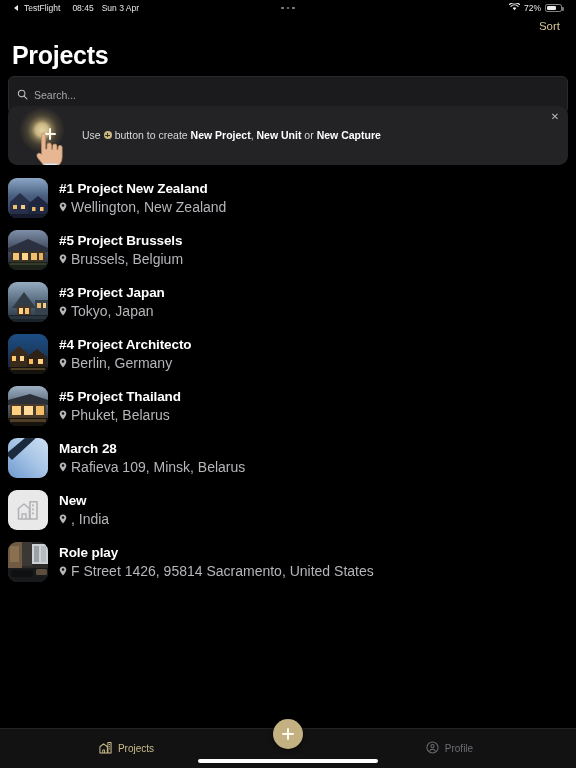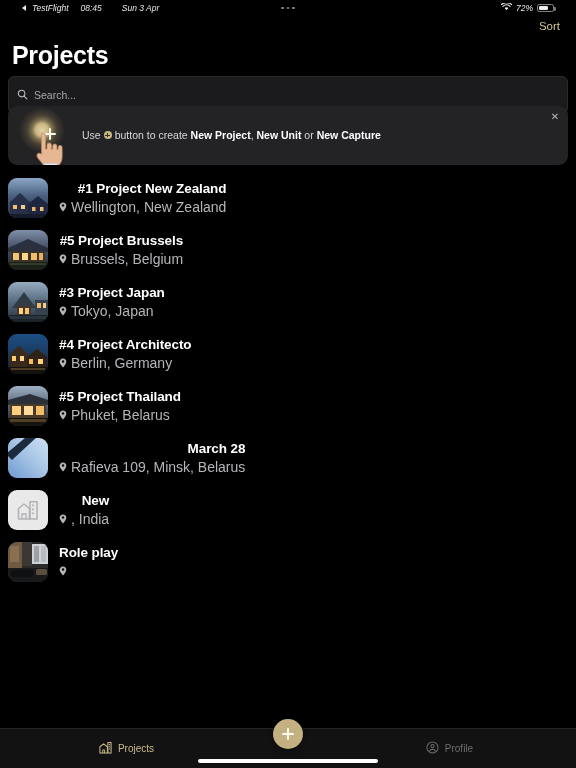--- a/index.html
+++ b/index.html
@@ -9,34 +9,34 @@
     font-family: "Liberation Sans", sans-serif;
     overflow: hidden;
     -webkit-font-smoothing: antialiased;
   }
   .screen { position: relative; width: 576px; height: 768px; background: #000; }
 
   
   .statusbar {
     position: absolute; top: 0; left: 0; right: 0; height: 16px;
     display: flex; align-items: center;
-    padding: 0 22px;
-    color: #e8e8e8; font-size: 8.5px; font-style: italic;
+    padding: 0 14px;
+    color: #e8e8e8; font-size: 8.5px;
   }
   .sb-left { display: flex; align-items: center; gap: 6px; white-space: nowrap; }
   .sb-back-arrow {
     width: 0; height: 0;
     border-top: 3.5px solid transparent;
     border-bottom: 3.5px solid transparent;
     border-right: 4.5px solid #e8e8e8;
     display: inline-block;
   }
   .sb-app { font-weight: 400; }
   .sb-time { margin-left: 6px; }
-  .sb-date { margin-left: 14px; }
+  .sb-date { margin-left: 2px; }
   .sb-center {
     position: absolute; left: 0; right: 0; top: 0; height: 16px;
     display: flex; align-items: center; justify-content: center;
     pointer-events: none;
   }
   .sb-dots { display: flex; gap: 3px; }
   .sb-dots i { width: 2.5px; height: 2.5px; background: #8a8a8a; border-radius: 50%; display: block; }
   .sb-right {
     margin-left: auto; display: flex; align-items: center; gap: 4px;
     font-size: 8.5px; color: #e8e8e8;
@@ -142,21 +142,20 @@
   }
   .thumb {
     width: 40px; height: 40px; border-radius: 9px; flex: none;
     overflow: hidden; position: relative; background: #2a2a2e;
   }
   .thumb svg { display: block; width: 100%; height: 100%; }
   .row-texts { display: flex; flex-direction: column; gap: 3px; min-width: 0; }
   .row-title {
     font-size: 13.5px; font-weight: 700; color: #fff; letter-spacing: -0.1px;
     white-space: nowrap;
-    text-align: right;
   }
   .row-sub {
     display: flex; align-items: center; gap: 4px;
     font-size: 14px; color: #b5b5ba; white-space: nowrap;
   }
   .pin { flex: none; display: block; }
 
   
   .tabbar {
     position: absolute; left: 0; right: 0; bottom: 0; height: 40px;
@@ -486,20 +485,21 @@
       <rect x="28" y="27" width="11" height="6" rx="1.5" fill="#5c4e3c"></rect>
     </svg>
         </div>
         <div class="row-texts">
           <div class="row-title">Role play</div>
           <div class="row-sub">
             <span class="pin"><svg width="8" height="10" viewBox="0 0 8 10">
                 <path d="M4 0.4 C6 0.4 7.3 1.8 7.3 3.6 C7.3 6 4 9.6 4 9.6 C4 9.6 0.7 6 0.7 3.6 C0.7 1.8 2 0.4 4 0.4 Z" fill="#b5b5ba"></path>
                 <circle cx="4" cy="3.6" r="1.25" fill="#0c0c0c"></circle>
               </svg></span>
+            <span>F Street 1426, 95814 Sacramento, United States</span>
           </div>
         </div>
       </div>
     </div>
 
   <div class="tabbar">
     <button class="tab active">
       <span>
         <svg width="13" height="13" viewBox="0 0 14 14">
           <path d="M1 13 V6.2 L5 3 L9 6.2 V13 Z" fill="none" stroke="#cbbb8d" stroke-width="1.1" stroke-linejoin="round"></path>

